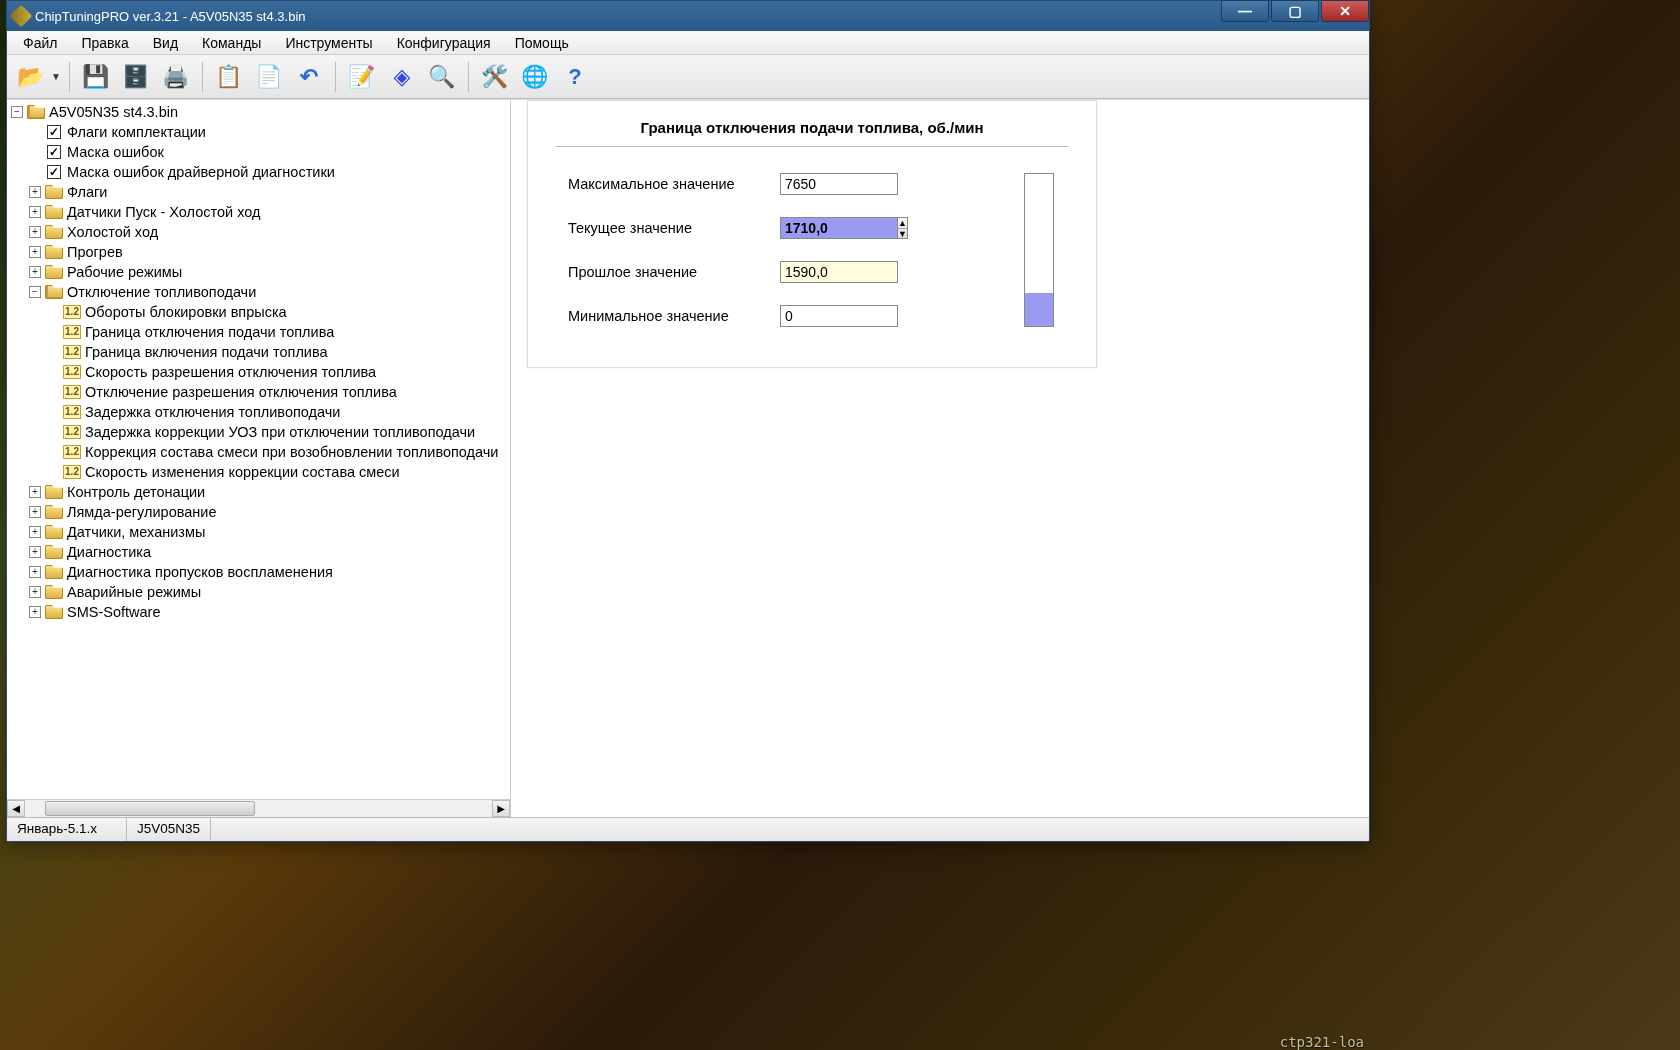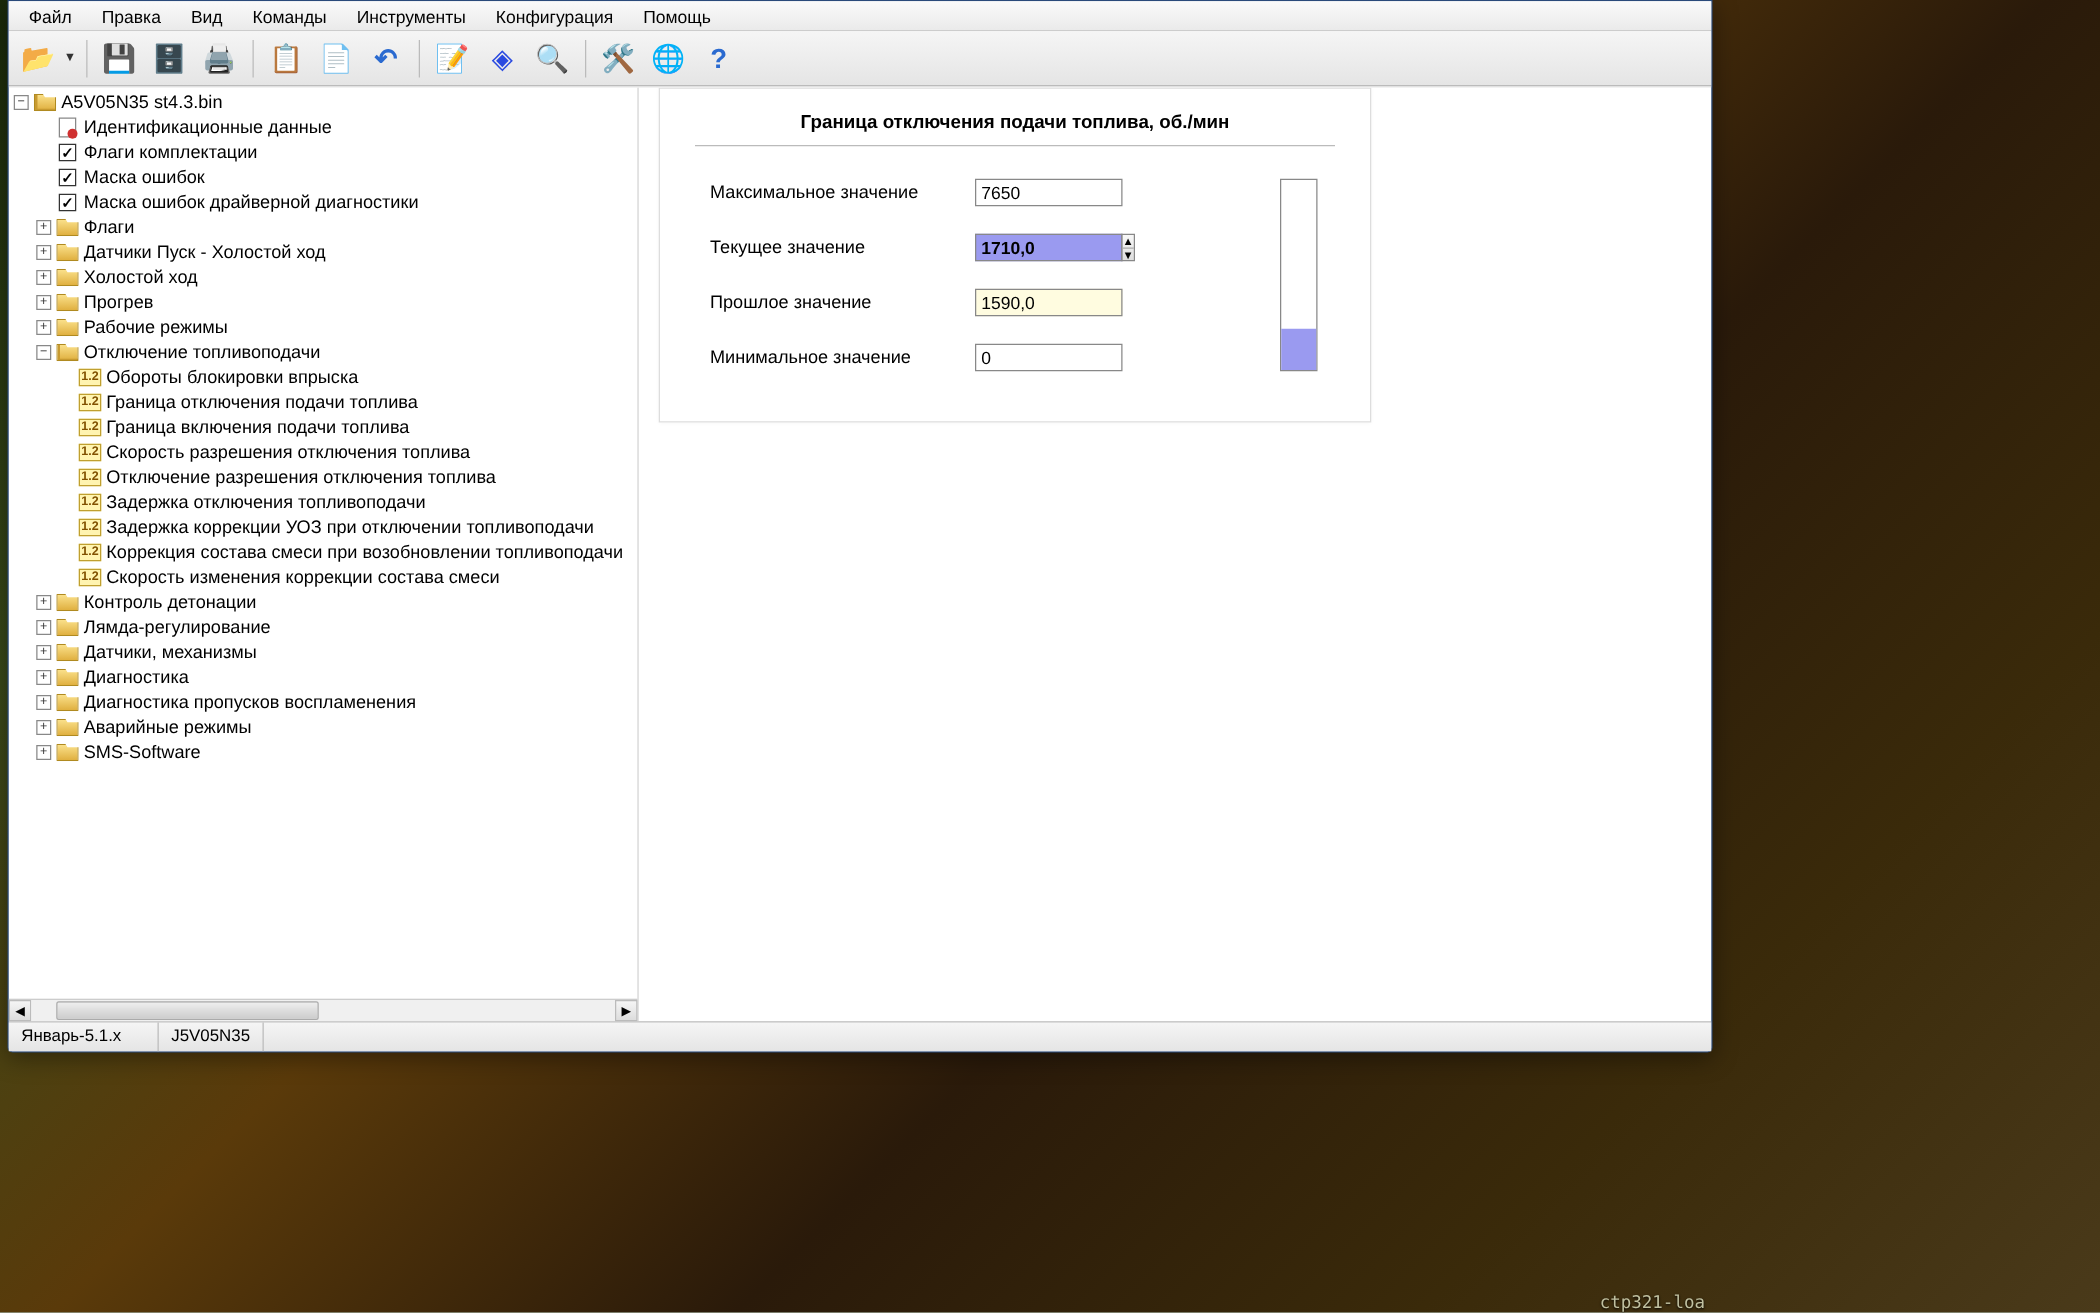--- a/index.html
+++ b/index.html
@@ -59,20 +59,29 @@
   .bg-text { position:absolute; bottom:0; right:316px; color:#c0c0a0; font-size:14px; font-family:monospace; text-shadow:0 1px 2px #000; }
 </style>
 </head>
 <body>
 
 <div class="wallpaper"></div>
 <div class="bg-text">ctp321-loa</div>
 
 <div class="window">
 
+  <div class="titlebar">
+    <span class="app-icon"></span>
+    <span class="title-text">ChipTuningPRO ver.3.21 - A5V05N35 st4.3.bin</span>
+    <div class="winbtns">
+      <div class="winbtn">—</div>
+      <div class="winbtn">▢</div>
+      <div class="winbtn close">✕</div>
+    </div>
+  </div>
 
   <div class="menubar">
     <span class="mitem">Файл</span>
     <span class="mitem">Правка</span>
     <span class="mitem">Вид</span>
     <span class="mitem">Команды</span>
     <span class="mitem">Инструменты</span>
     <span class="mitem">Конфигурация</span>
     <span class="mitem">Помощь</span>
   </div>
@@ -106,29 +115,20 @@
             <div class="node">
               <span class="exp">−</span>
               <span class="ticon folder-open"></span>
               <span>A5V05N35 st4.3.bin</span>
             </div>
             <ul>
               <li>
                   <div class="node">
                     <span class="exp blank"></span>
                     <span class="ticon">
-                      <span class="doc-icon red"></span>
-                    </span>
-                    <span>Идентификационные данные</span>
-                  </div>
-                </li>
-              <li>
-                  <div class="node">
-                    <span class="exp blank"></span>
-                    <span class="ticon">
                       <span class="chk-icon">✓</span>
                     </span>
                     <span>Флаги комплектации</span>
                   </div>
                 </li>
               <li>
                   <div class="node">
                     <span class="exp blank"></span>
                     <span class="ticon">
                       <span class="chk-icon">✓</span>

